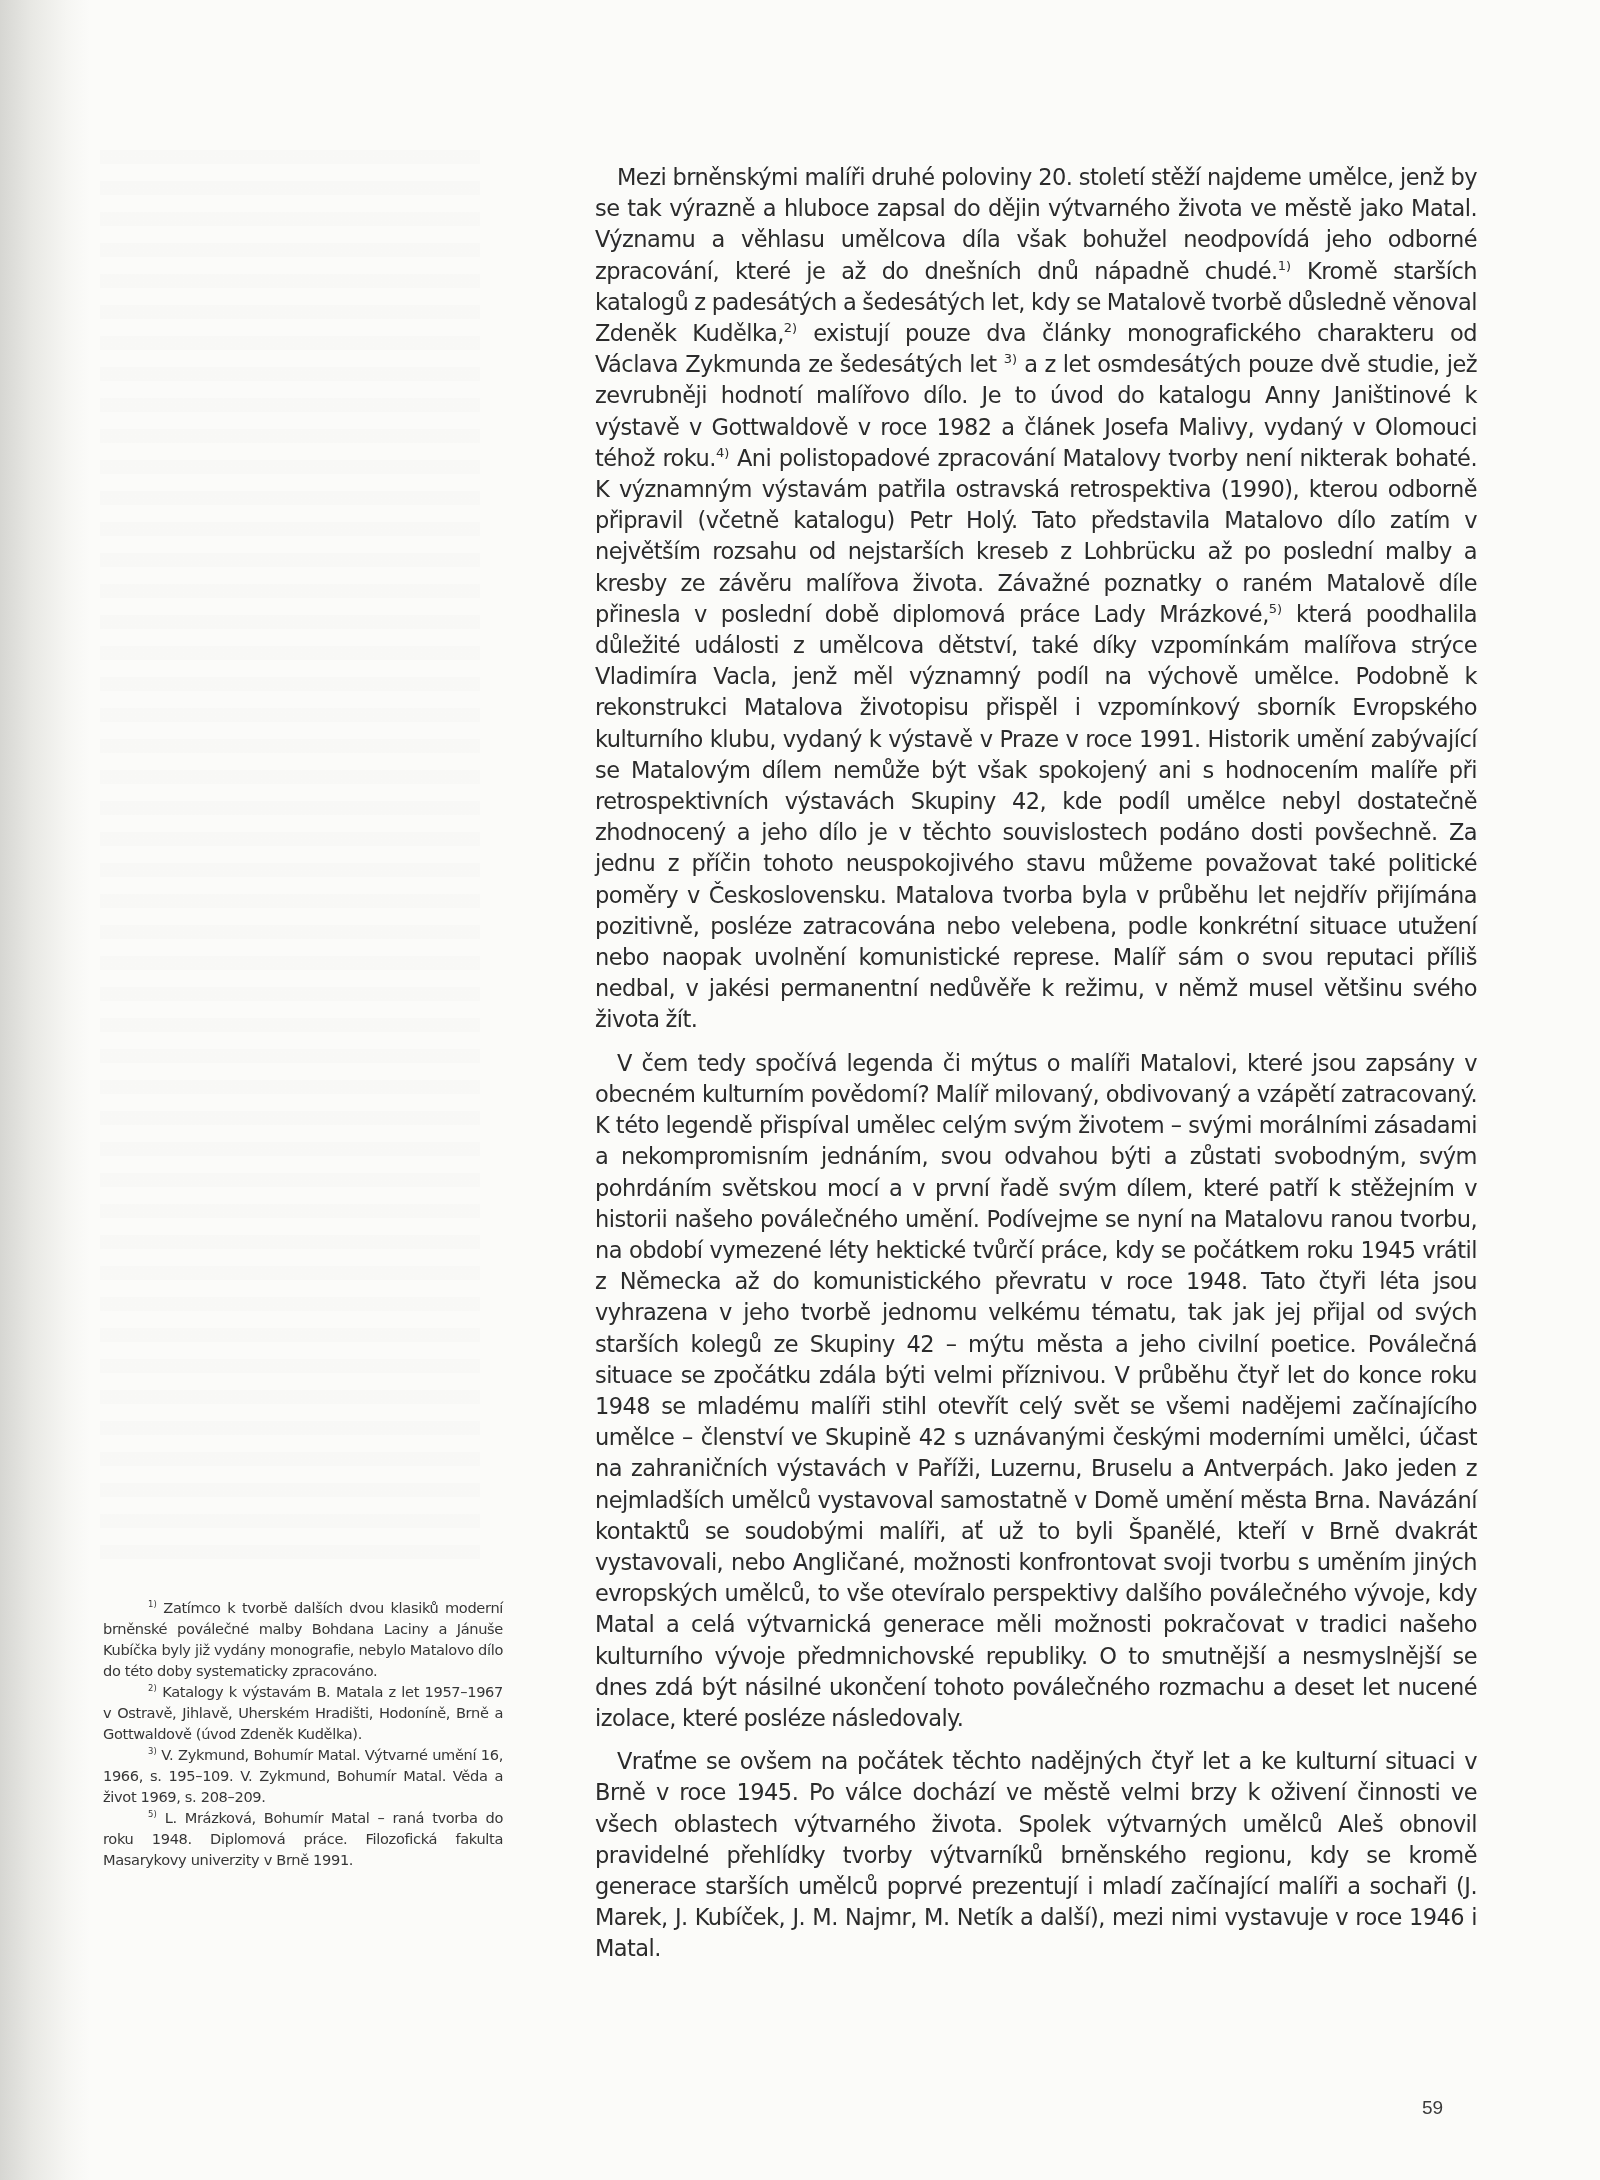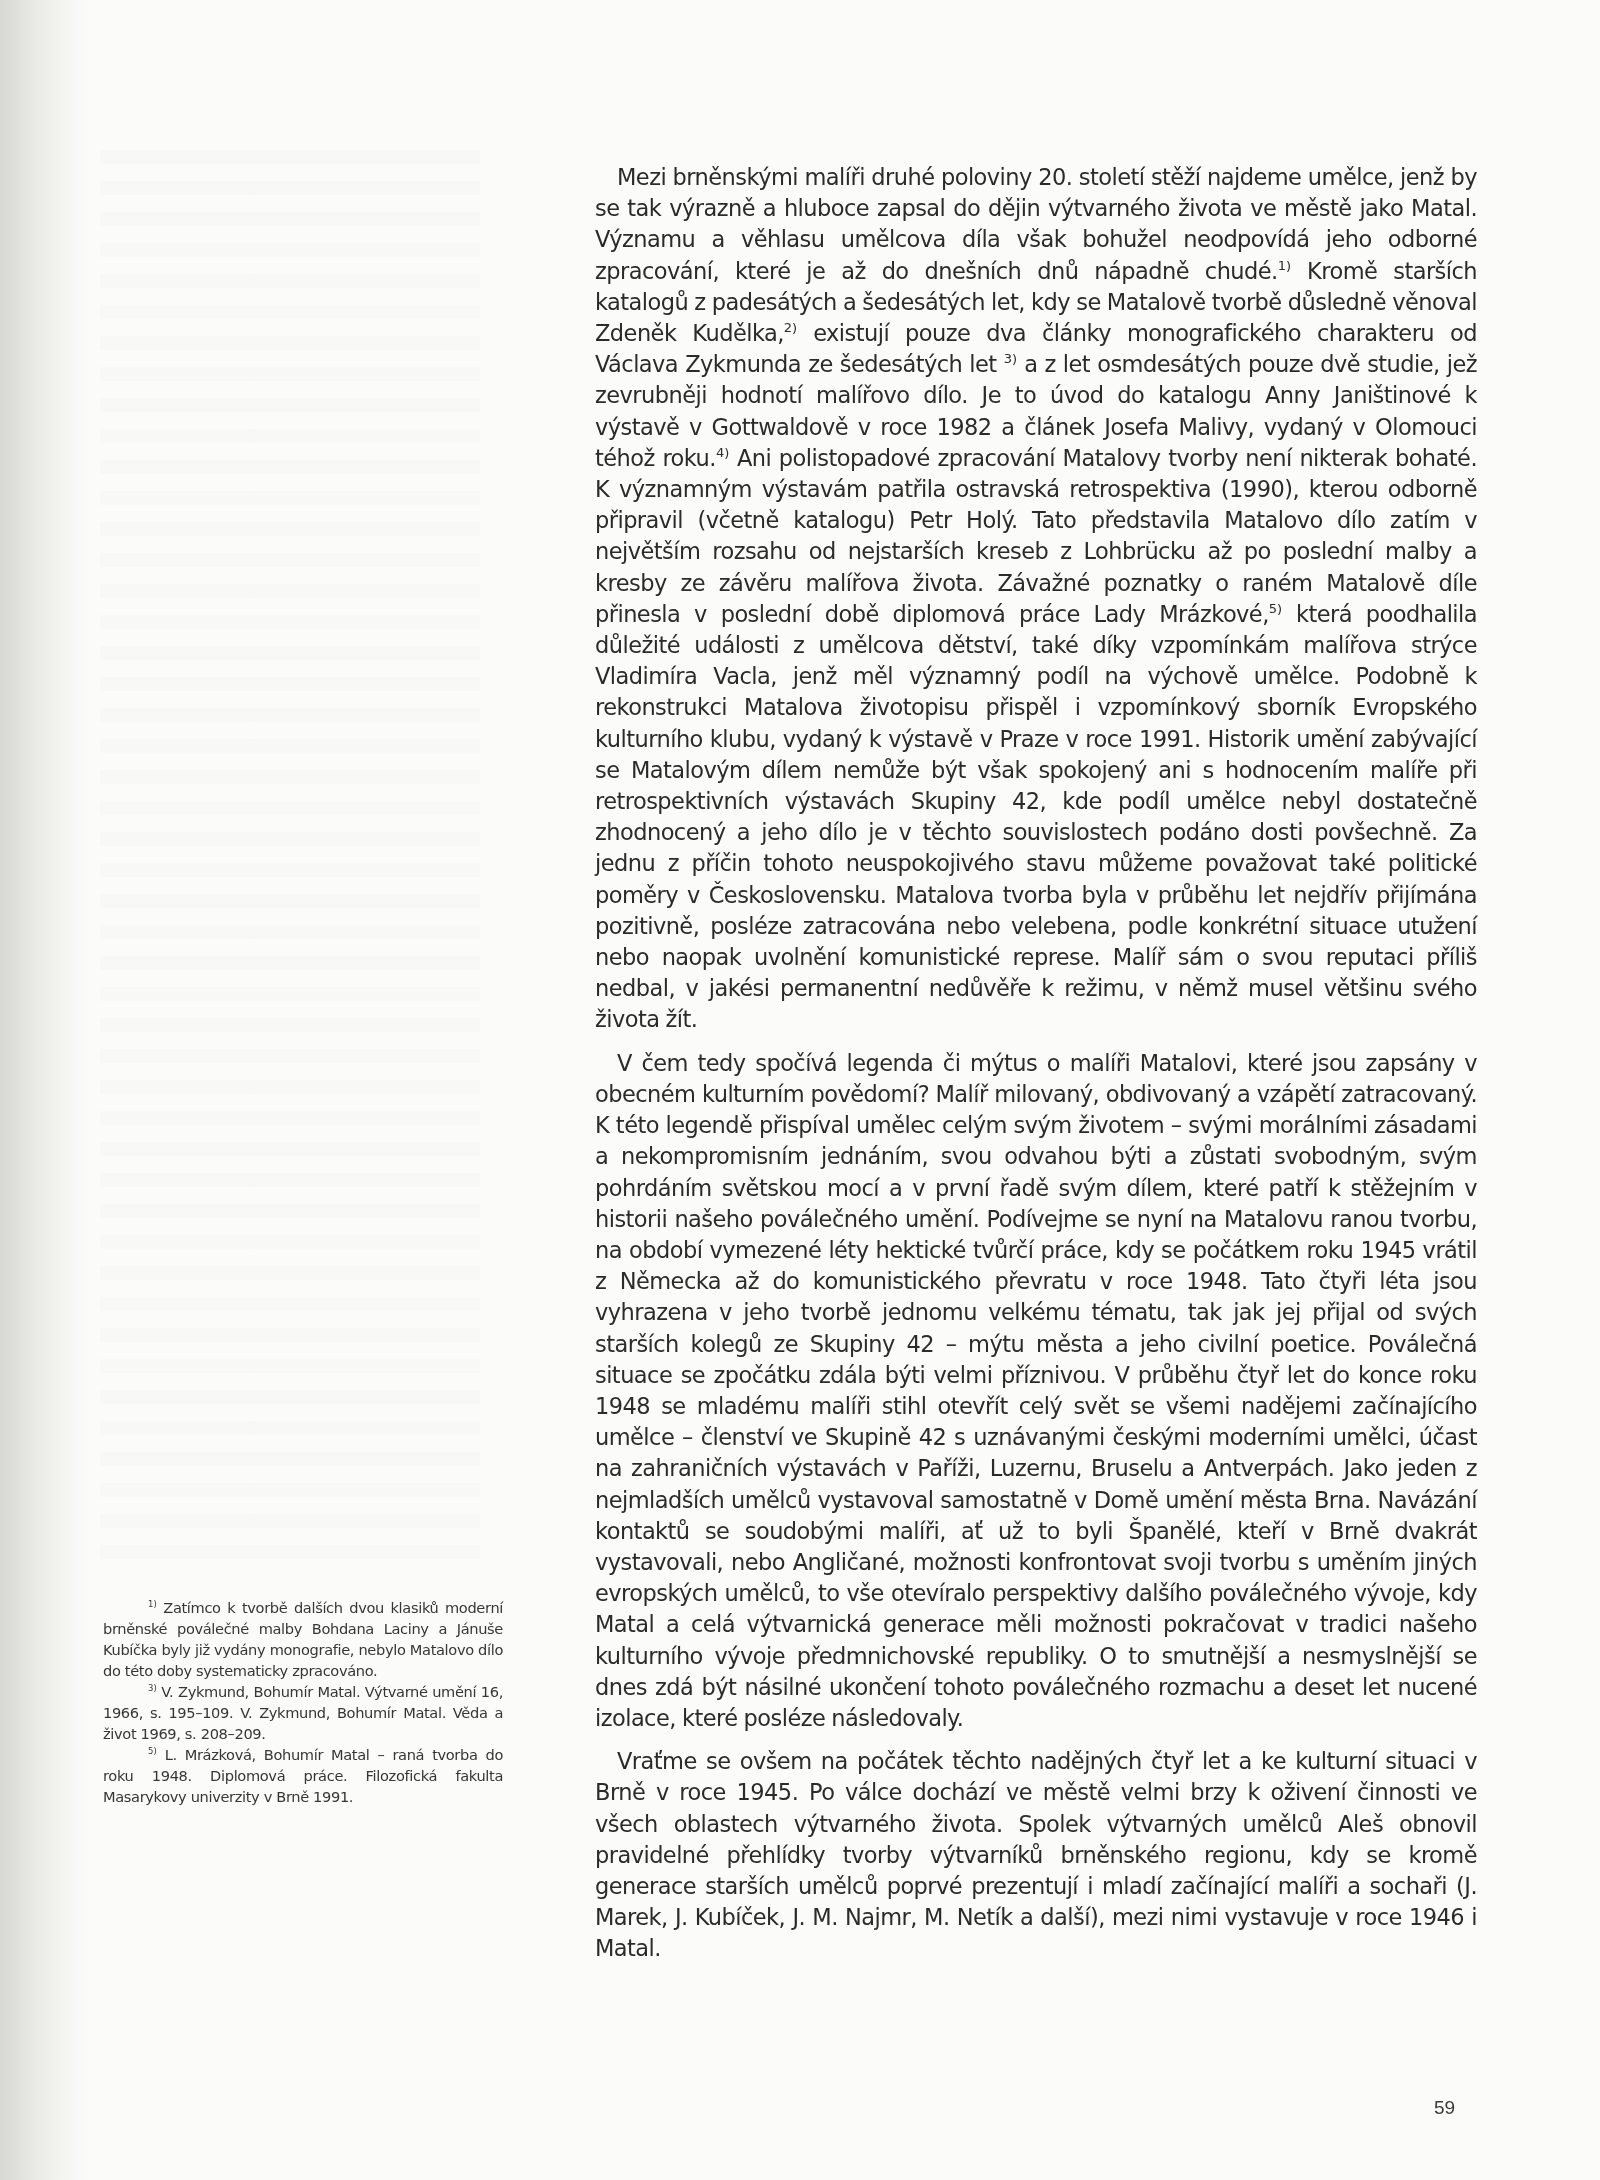--- a/index.html
+++ b/index.html
@@ -67,21 +67,20 @@
       text-indent: 45px;
       color: #363636;
     }
     .page-number {
       position: absolute;
       left: 1422px;
       top: 2097px;
       font-family: "Liberation Sans", sans-serif;
       font-size: 19px;
       color: #3a3a3a;
-      margin-left: 12px;
     }
   </style>
 </head>
 <body>
 
 <div class="binding-shadow"></div>
 <div class="showthrough"></div>
 
 <main class="main-column">
   <p class="first">
@@ -90,17 +89,18 @@
   <p>
     <span>V čem tedy spočívá legenda či mýtus o malíři Matalovi, které jsou zapsány v obecném kulturním povědomí? Malíř milovaný, obdivovaný a vzápětí zatracovaný. K této legendě přispíval umělec celým svým životem – svými morálními zásadami a nekompromisním jednáním, svou odvahou býti a zůstati svobodným, svým pohrdáním světskou mocí a v první řadě svým dílem, které patří k stěžejním v historii našeho poválečného umění. Podívejme se nyní na Matalovu ranou tvorbu, na období vymezené léty hektické tvůrčí práce, kdy se počátkem roku 1945 vrátil z Německa až do komunistického převratu v roce 1948. Tato čtyři léta jsou vyhrazena v jeho tvorbě jednomu velkému tématu, tak jak jej přijal od svých starších kolegů ze Skupiny 42 – mýtu města a jeho civilní poetice. Poválečná situace se zpočátku zdála býti velmi příznivou. V průběhu čtyř let do konce roku 1948 se mladému malíři stihl otevřít celý svět se všemi nadějemi začínajícího umělce – členství ve Skupině 42 s uznávanými českými moderními umělci, účast na zahraničních výstavách v Paříži, Luzernu, Bruselu a Antverpách. Jako jeden z nejmladších umělců vystavoval samostatně v Domě umění města Brna. Navázání kontaktů se soudobými malíři, ať už to byli Španělé, kteří v Brně dvakrát vystavovali, nebo Angličané, možnosti konfrontovat svoji tvorbu s uměním jiných evropských umělců, to vše otevíralo perspektivy dalšího poválečného vývoje, kdy Matal a celá výtvarnická generace měli možnosti pokračovat v tradici našeho kulturního vývoje předmnichovské republiky. O to smutnější a nesmyslnější se dnes zdá být násilné ukončení tohoto poválečného rozmachu a deset let nucené izolace, které posléze následovaly.</span>
   </p>
   <p>
     <span>Vraťme se ovšem na počátek těchto nadějných čtyř let a ke kulturní situaci v Brně v roce 1945. Po válce dochází ve městě velmi brzy k oživení činnosti ve všech oblastech výtvarného života. Spolek výtvarných umělců Aleš obnovil pravidelné přehlídky tvorby výtvarníků brněnského regionu, kdy se kromě generace starších umělců poprvé prezentují i mladí začínající malíři a sochaři (J. Marek, J. Kubíček, J. M. Najmr, M. Netík a další), mezi nimi vystavuje v roce 1946 i Matal.</span>
   </p>
 </main>
 
 <aside class="footnotes">
   <p class="footnote"><sup>1)</sup><span> Zatímco k tvorbě dalších dvou klasiků moderní brněnské poválečné malby Bohdana Laciny a Jánuše Kubíčka byly již vydány monografie, nebylo Matalovo dílo do této doby systematicky zpracováno.</span></p>
+  <p class="footnote"><sup>2)</sup><span> Katalogy k výstavám B. Matala z let 1957–1967 v Ostravě, Jihlavě, Uherském Hradišti, Hodoníně, Brně a Gottwaldově (úvod Zdeněk Kudělka).</span></p>
   <p class="footnote"><sup>3)</sup><span> V. Zykmund, Bohumír Matal. Výtvarné umění 16, 1966, s. 195–109. V. Zykmund, Bohumír Matal. Věda a život 1969, s. 208–209.</span></p>
   <p class="footnote"><sup>5)</sup><span> L. Mrázková, Bohumír Matal – raná tvorba do roku 1948. Diplomová práce. Filozofická fakulta Masarykovy univerzity v Brně 1991.</span></p>
 </aside>
 
 <div class="page-number">59</div>
 
 </body></html>

